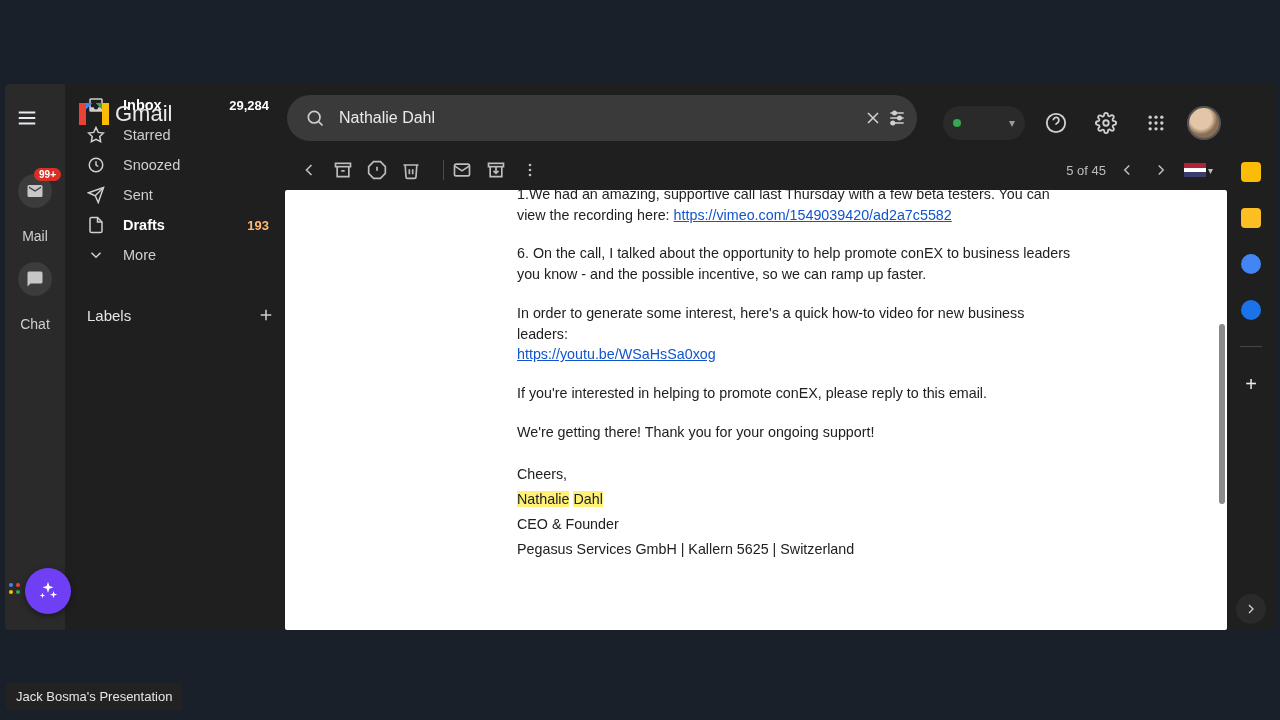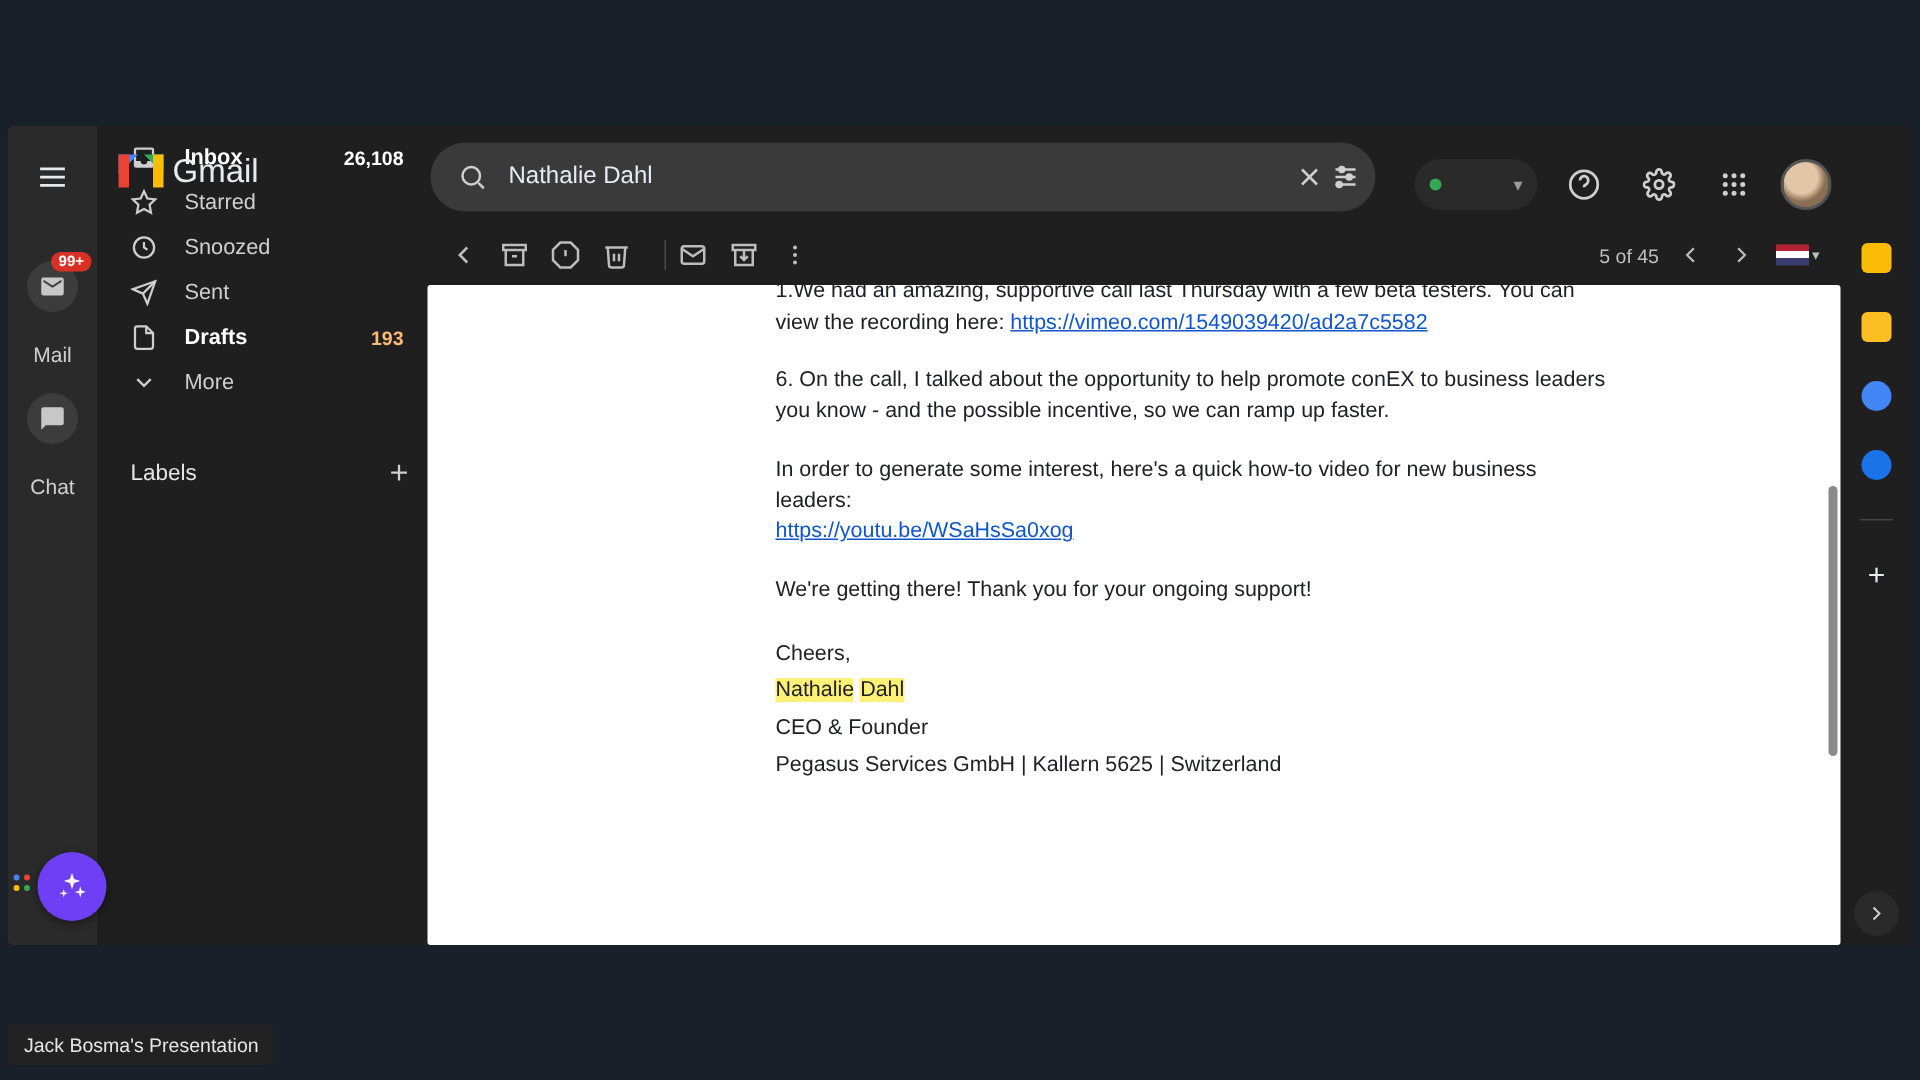--- a/index.html
+++ b/index.html
@@ -20,21 +20,20 @@
     border-radius: 4px;
     overflow: hidden;
   }
 
   
   .rail {
     width: 60px;
     background: #2a2a2a;
     display: flex;
     flex-direction: column;
-    align-items: center;
     padding-top: 12px;
     position: relative;
   }
   .hamburger-btn {
     width: 44px; height: 44px; border-radius: 50%;
     display:flex; align-items:center; justify-content:center;
     color:#e8eaed; cursor:pointer;
   }
   .rail-app {
     margin-top: 34px;
@@ -344,21 +343,21 @@
       <div class="nav-list">
         <div class="nav-item active bold">
           <span class="left">
             <span class="nav-ic">
                 <svg width="18" height="18" viewBox="0 0 24 24" fill="currentColor">
                   <path d="M19 3H5a2 2 0 0 0-2 2v14a2 2 0 0 0 2 2h14a2 2 0 0 0 2-2V5a2 2 0 0 0-2-2zm0 12h-4a3 3 0 0 1-6 0H5V5h14z"></path>
                 </svg>
               </span>
             <span>Inbox</span>
           </span>
-          <span class="count">26,108</span>
+          <span class="count">29,284</span>
         </div>
         <div class="nav-item">
           <span class="left">
             <span class="nav-ic">
                 <svg width="18" height="18" viewBox="0 0 24 24" fill="none" stroke="currentColor" stroke-width="2">
                   <polygon points="12 2 15 8.5 22 9.3 17 14 18.2 21 12 17.8 5.8 21 7 14 2 9.3 9 8.5 12 2"></polygon>
                 </svg>
               </span>
             <span>Starred</span>
           </span>
@@ -569,20 +568,23 @@
             <p>6. On the call, I talked about the opportunity to help promote conEX to business leaders you know - and the possible incentive, so we can ramp up faster.</p>
           </div>
 
           <div class="blk">
             <p>
               <span>In order to generate some interest, here's a quick how-to video for new business leaders: </span><br>
               <a>https://youtu.be/WSaHsSa0xog</a>
             </p>
           </div>
 
+          <div class="blk">
+            <p>If you're interested in helping to promote conEX, please reply to this email.</p>
+          </div>
 
 
           <div class="blk" style="margin-bottom:22px">
             <p>We're getting there! Thank you for your ongoing support!</p>
           </div>
 
           <div class="blk" style="margin-bottom:30px">
             <p>Cheers,</p>
             <p>
               <span class="hilite">Nathalie</span> <span class="hilite">Dahl</span>

